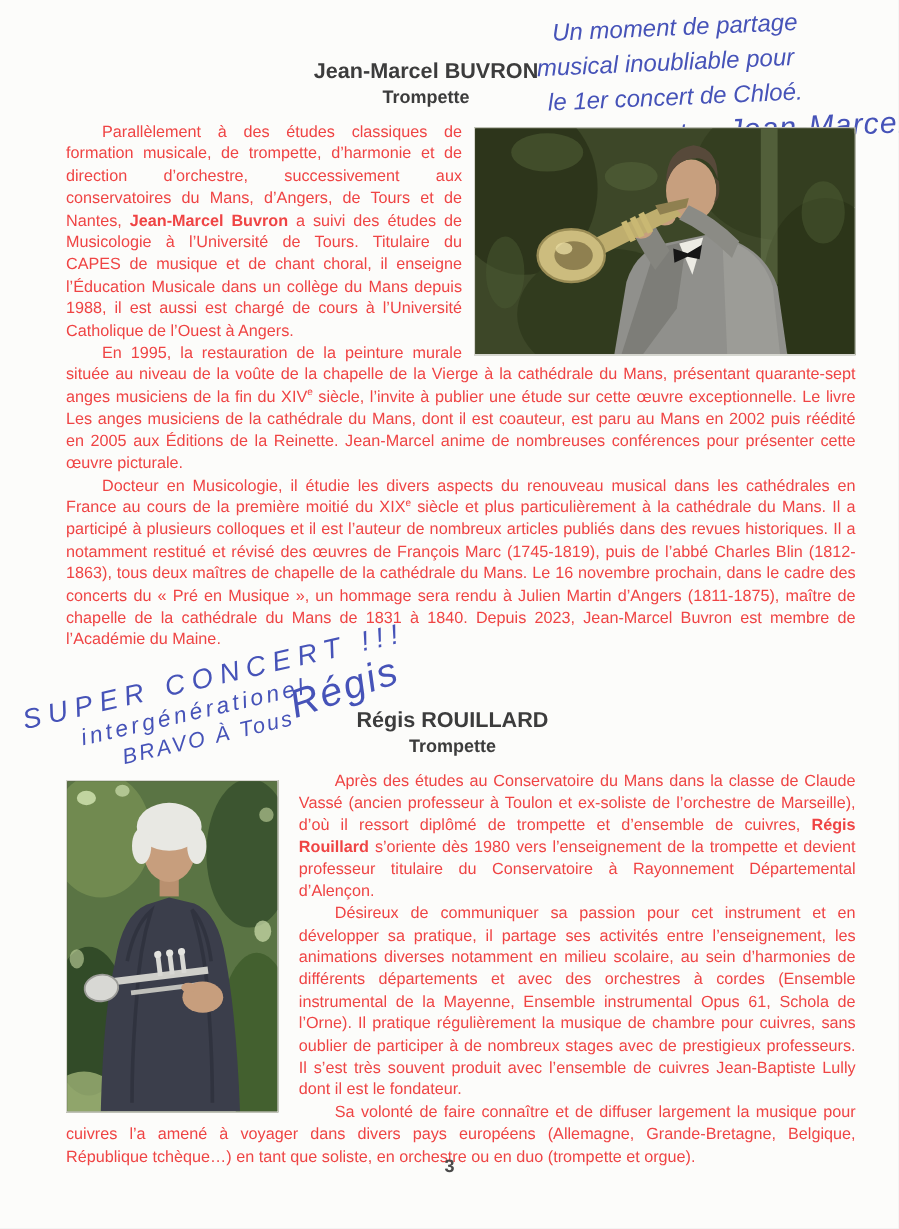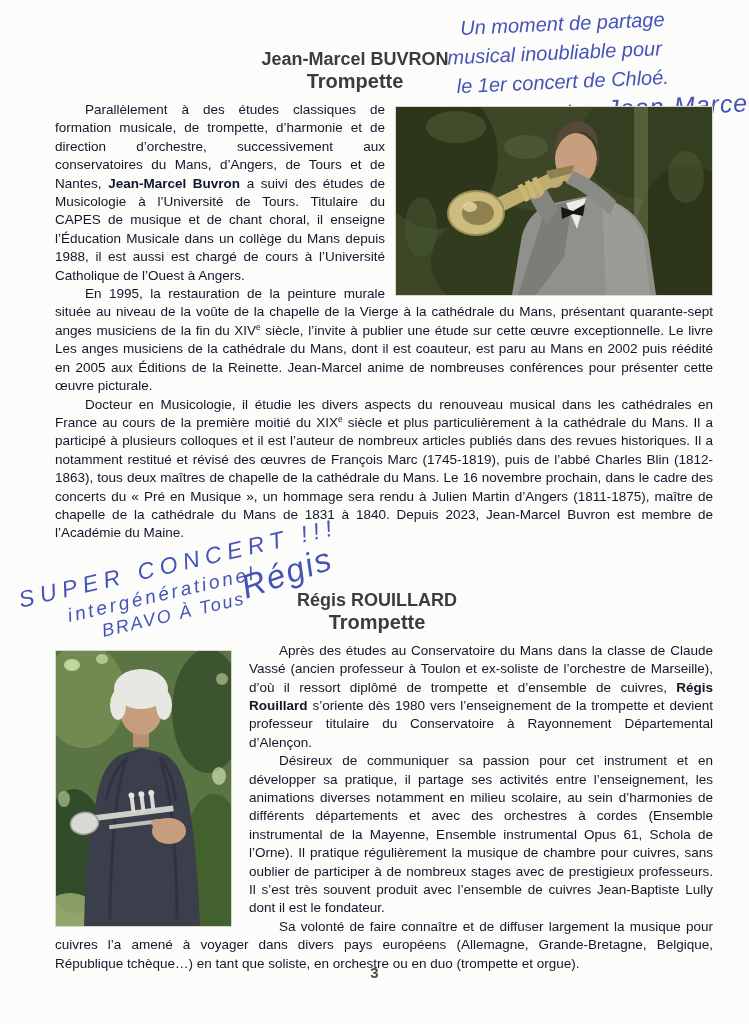--- a/index.html
+++ b/index.html
@@ -6,26 +6,26 @@
   .page {
     position:relative; width:749px; height:1024px; margin:0 auto;
     background:#fcfcfa; overflow:hidden;
     font-family:"Liberation Sans", sans-serif; color:#424242;
   }
   .content { position:absolute; left:55px; top:48px; width:658px; }
 
   
   .h-block { text-align:center; font-weight:bold; color:#3c3c3c; }
   .h-block .name { font-size:18px; line-height:23px; }
-  .h-block .role { font-size:20px; line-height:21px; }
+  .h-block .role { font-size:15px; line-height:21px; }
   .h1-block { width:600px; }
   .h2-block { width:644px; margin-top:46px; }
 
   
-  .flow { margin-top:9px; font-size:13.5px; line-height:18.4px; text-align:justify; color:#0f172a; }
+  .flow { margin-top:9px; font-size:13.5px; line-height:18.4px; text-align:justify; color:#ef4444; }
   .flow p { margin:0; text-indent:30px; }
   .seg-bold { font-weight:bold; }
   .seg-italic { }
   .seg-sup { vertical-align:super; font-size:0.62em; line-height:0; }
 
   
   .photo { box-sizing:border-box; border:1px solid #d6d6cf; background:#3d4728; }
   .photo svg { display:block; }
   .photo-right { float:right; width:318px; height:190px; margin:5px 0 7px 10px; }
   .photo-left  { float:left;  width:177px; height:277px; margin:8px 17px 5px 0; }

